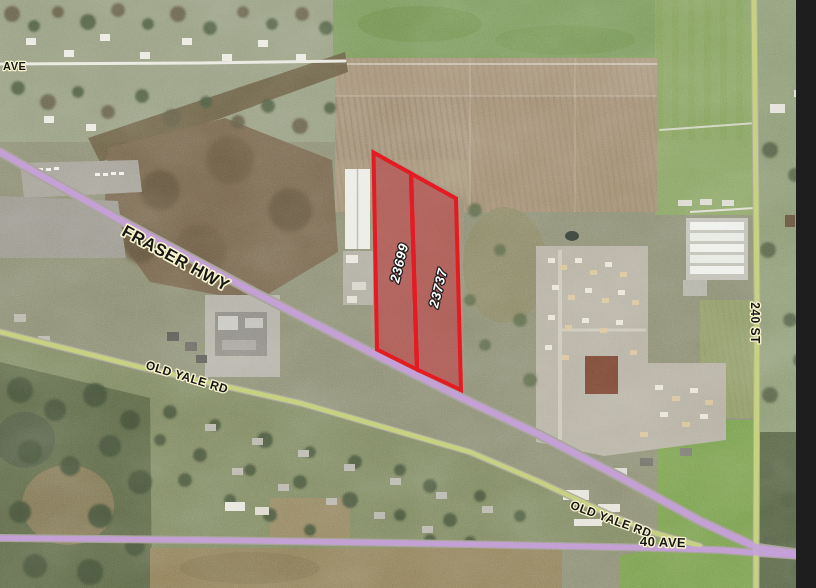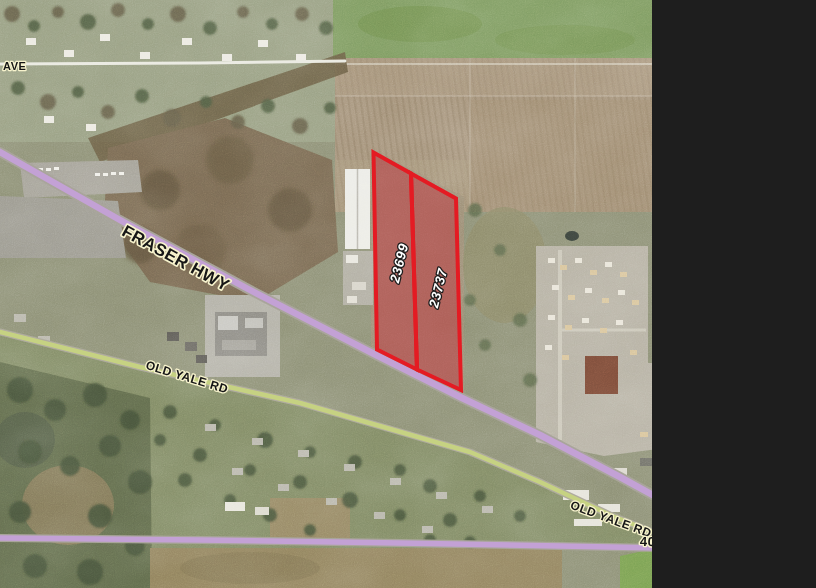--- a/index.html
+++ b/index.html
@@ -1,16 +1,16 @@
 <!DOCTYPE html>
 <html><head>
 <meta charset="utf-8">
 <style>
   html,body{margin:0;padding:0;background:#1e1e1e;}
-  .stage{position:relative;width:652px;height:588px;overflow:hidden;font-family:"Liberation Sans",sans-serif;}
+  .stage{position:relative;width:796px;height:588px;overflow:hidden;font-family:"Liberation Sans",sans-serif;}
   svg{display:block;}
   text{font-family:"Liberation Sans",sans-serif;}
   .rl{font-weight:bold;fill:#161616;paint-order:stroke;stroke-linejoin:round;letter-spacing:.5px;}
   .pl{font-weight:bold;font-style:italic;fill:#ffffff;stroke:#1c1c1c;stroke-width:2.6px;paint-order:stroke;stroke-linejoin:round;letter-spacing:.5px;}
   .grain{mix-blend-mode:overlay;}
   .mottle{mix-blend-mode:soft-light;}
 </style>
 </head>
 <body>
 

